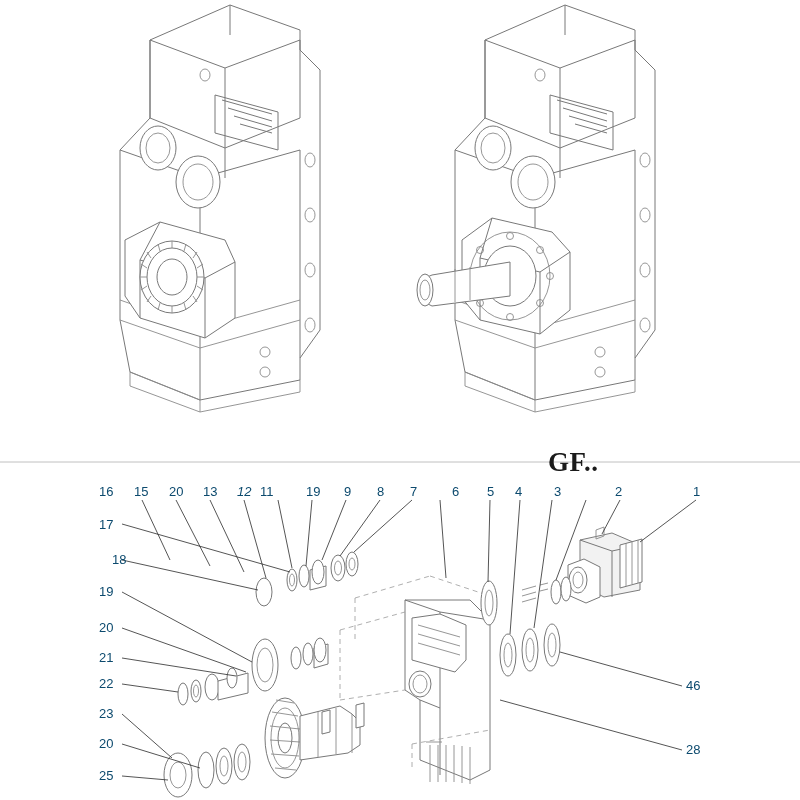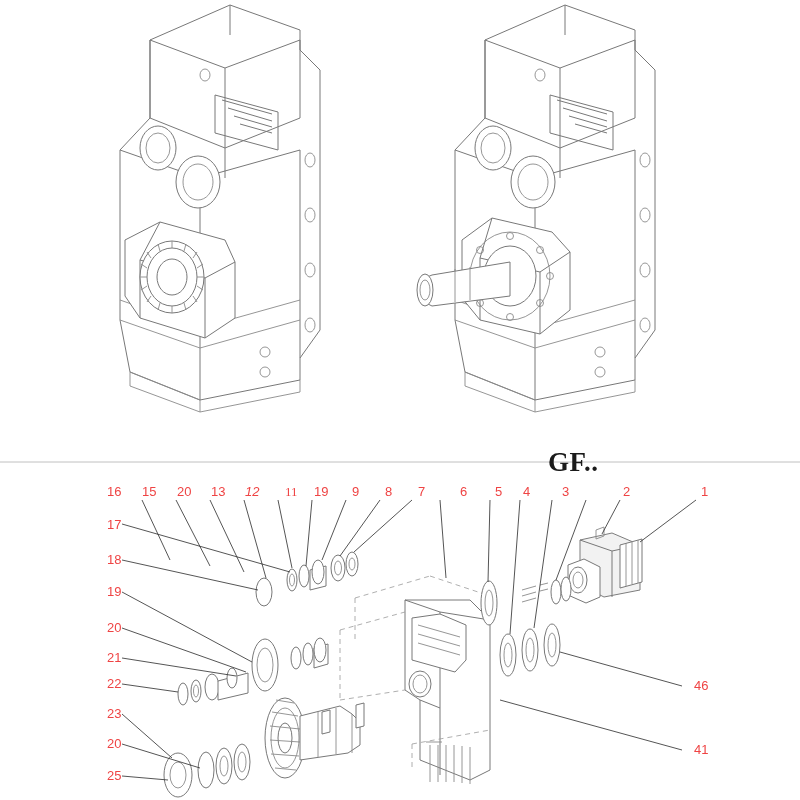--- a/index.html
+++ b/index.html
@@ -41,23 +41,22 @@
   .title-b {
     left: 548px;
     top: 417px;
     font-size: 27px;
     margin-top: 30px;
   }
   .callout {
     position: absolute;
     font-family: "Liberation Sans", sans-serif;
     font-size: 13px;
-    color: #ef4444;
+    color: #0c4a6e;
     white-space: nowrap;
-    margin-left: 8px;
   }
 </style>
 </head>
 <body>
 
 <div class="stage">
 
   <svg class="svg-layer" width="800" height="800" viewBox="0 0 800 800">
     <defs>
       <style>
@@ -345,38 +344,38 @@
     </g>
   </svg>
 
   <div class="label title-b">GF..</div>
 
   <div class="callout" style="left:99px;  top:484px;">16</div>
   <div class="callout" style="left:134px; top:484px;">15</div>
   <div class="callout" style="left:169px; top:484px;">20</div>
   <div class="callout" style="left:203px; top:484px;">13</div>
   <div class="callout" style="left:237px; top:484px;font-style:italic;">12</div>
-  <div class="callout" style="left:277px; top:484px;font-family:Liberation Serif, serif;">11</div>
+  <div class="callout" style="left:260px; top:484px;">11</div>
   <div class="callout" style="left:306px; top:484px;">19</div>
   <div class="callout" style="left:344px; top:484px;">9</div>
   <div class="callout" style="left:377px; top:484px;">8</div>
   <div class="callout" style="left:410px; top:484px;">7</div>
   <div class="callout" style="left:452px; top:484px;">6</div>
   <div class="callout" style="left:487px; top:484px;">5</div>
   <div class="callout" style="left:515px; top:484px;">4</div>
   <div class="callout" style="left:554px; top:484px;">3</div>
   <div class="callout" style="left:615px; top:484px;">2</div>
   <div class="callout" style="left:693px; top:484px;">1</div>
 
   <div class="callout" style="left:99px; top:517px;text-align:right;">17</div>
-  <div class="callout" style="left:99px; top:552px;">18</div>
+  <div class="callout" style="left:112px; top:552px;">18</div>
   <div class="callout" style="left:99px; top:584px;">19</div>
   <div class="callout" style="left:99px; top:620px;">20</div>
   <div class="callout" style="left:99px; top:650px;">21</div>
   <div class="callout" style="left:99px; top:676px;">22</div>
   <div class="callout" style="left:99px; top:706px;">23</div>
   <div class="callout" style="left:99px; top:736px;">20</div>
   <div class="callout" style="left:99px; top:768px;">25</div>
 
   <div class="callout" style="left:686px; top:678px;">46</div>
-  <div class="callout" style="left:686px; top:742px;">41</div>
+  <div class="callout" style="left:686px; top:742px;">28</div>
 
 </div>
 
 </body></html>

